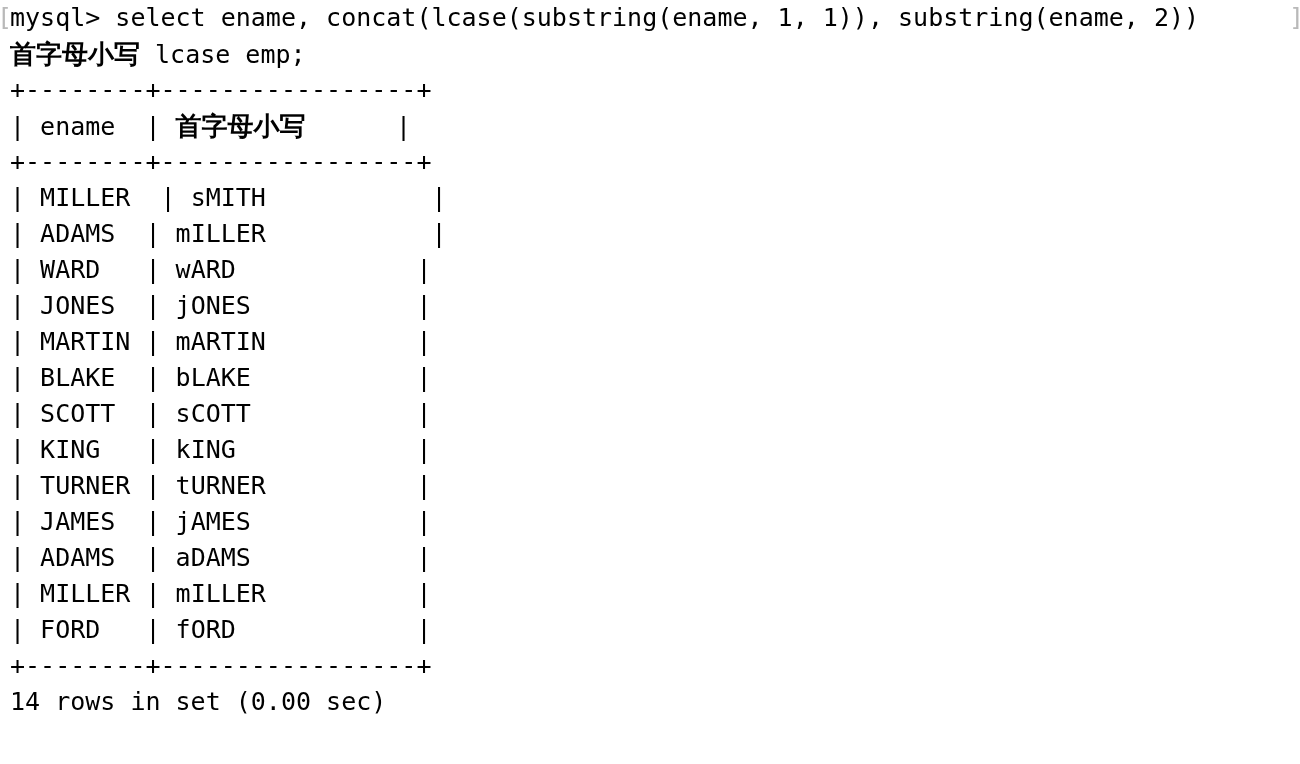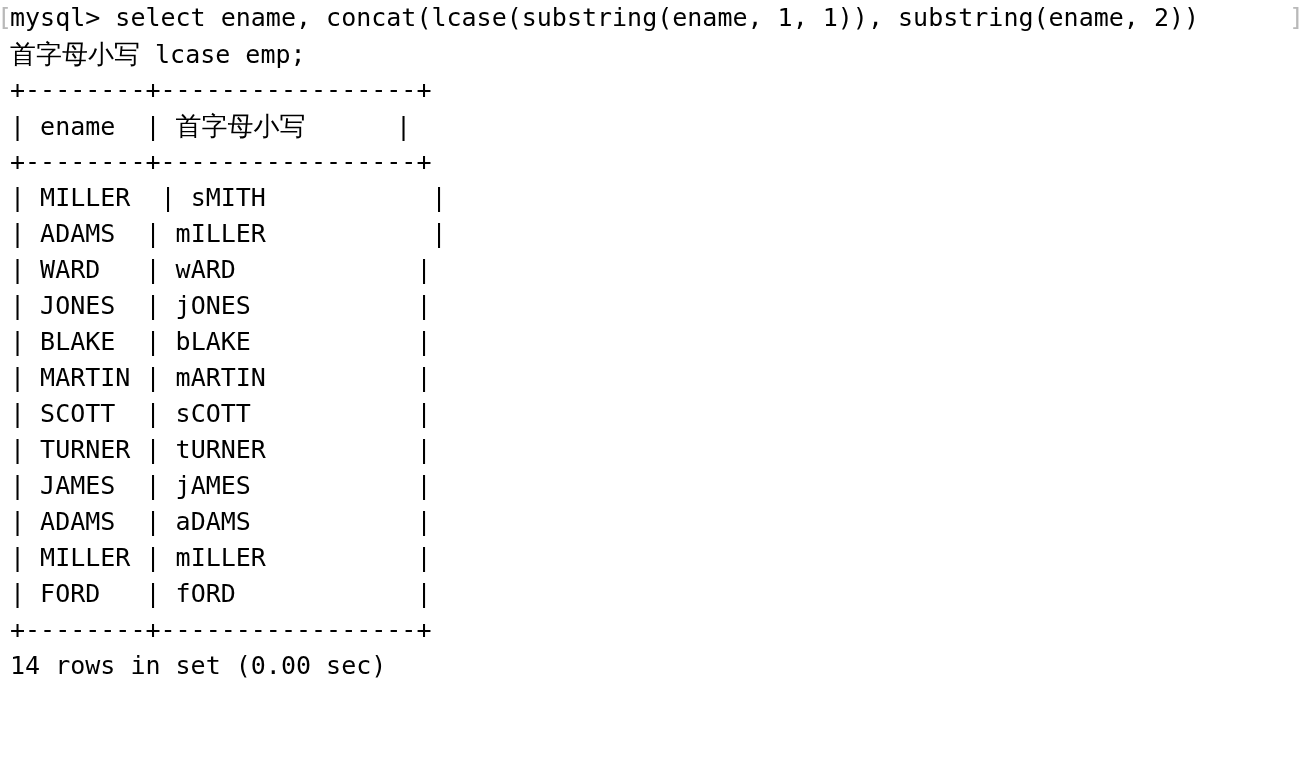--- a/index.html
+++ b/index.html
@@ -53,21 +53,21 @@
     font-family: "DejaVu Sans Mono", "Liberation Mono", monospace;
     white-space: pre;
     pointer-events: none;
   }
   .edge-artifact.left  { left: -3px; }
   .edge-artifact.right { right: -4px; }
 
   
   .cjk {
     font-family: "DejaVu Sans", "Liberation Sans", sans-serif;
-    font-weight: normal;
+    font-weight: bold;
     font-size: 26px;
   }
 </style>
 </head>
 <body>
 
 <div id="terminal">
 
   <div class="edge-artifact left">[</div>
   <div class="edge-artifact right">]</div>
@@ -80,23 +80,24 @@
 
   <div class="term-line"><span>| ename  | </span><span class="cjk">首字母小写</span><span>      |</span></div>
 
   <div class="term-line">+--------+-----------------+</div>
 
   <div id="rows">
       <div class="term-line"><span>| MILLER  | </span><span>sMITH           |</span></div>
       <div class="term-line"><span>| ADAMS  | </span><span>mILLER           |</span></div>
       <div class="term-line"><span>| WARD   | </span><span>wARD            |</span></div>
       <div class="term-line"><span>| JONES  | </span><span>jONES           |</span></div>
+      <div class="term-line"><span>| MARTIN | </span><span>mARTIN          |</span></div>
       <div class="term-line"><span>| BLAKE  | </span><span>bLAKE           |</span></div>
-      <div class="term-line"><span>| MARTIN | </span><span>mARTIN          |</span></div>
       <div class="term-line"><span>| SCOTT  | </span><span>sCOTT           |</span></div>
+      <div class="term-line"><span>| KING   | </span><span>kING            |</span></div>
       <div class="term-line"><span>| TURNER | </span><span>tURNER          |</span></div>
       <div class="term-line"><span>| JAMES  | </span><span>jAMES           |</span></div>
       <div class="term-line"><span>| ADAMS  | </span><span>aDAMS           |</span></div>
       <div class="term-line"><span>| MILLER | </span><span>mILLER          |</span></div>
       <div class="term-line"><span>| FORD   | </span><span>fORD            |</span></div>
     </div>
 
   <div class="term-line">+--------+-----------------+</div>
 
   <div class="term-line">14 rows in set (0.00 sec)</div>

